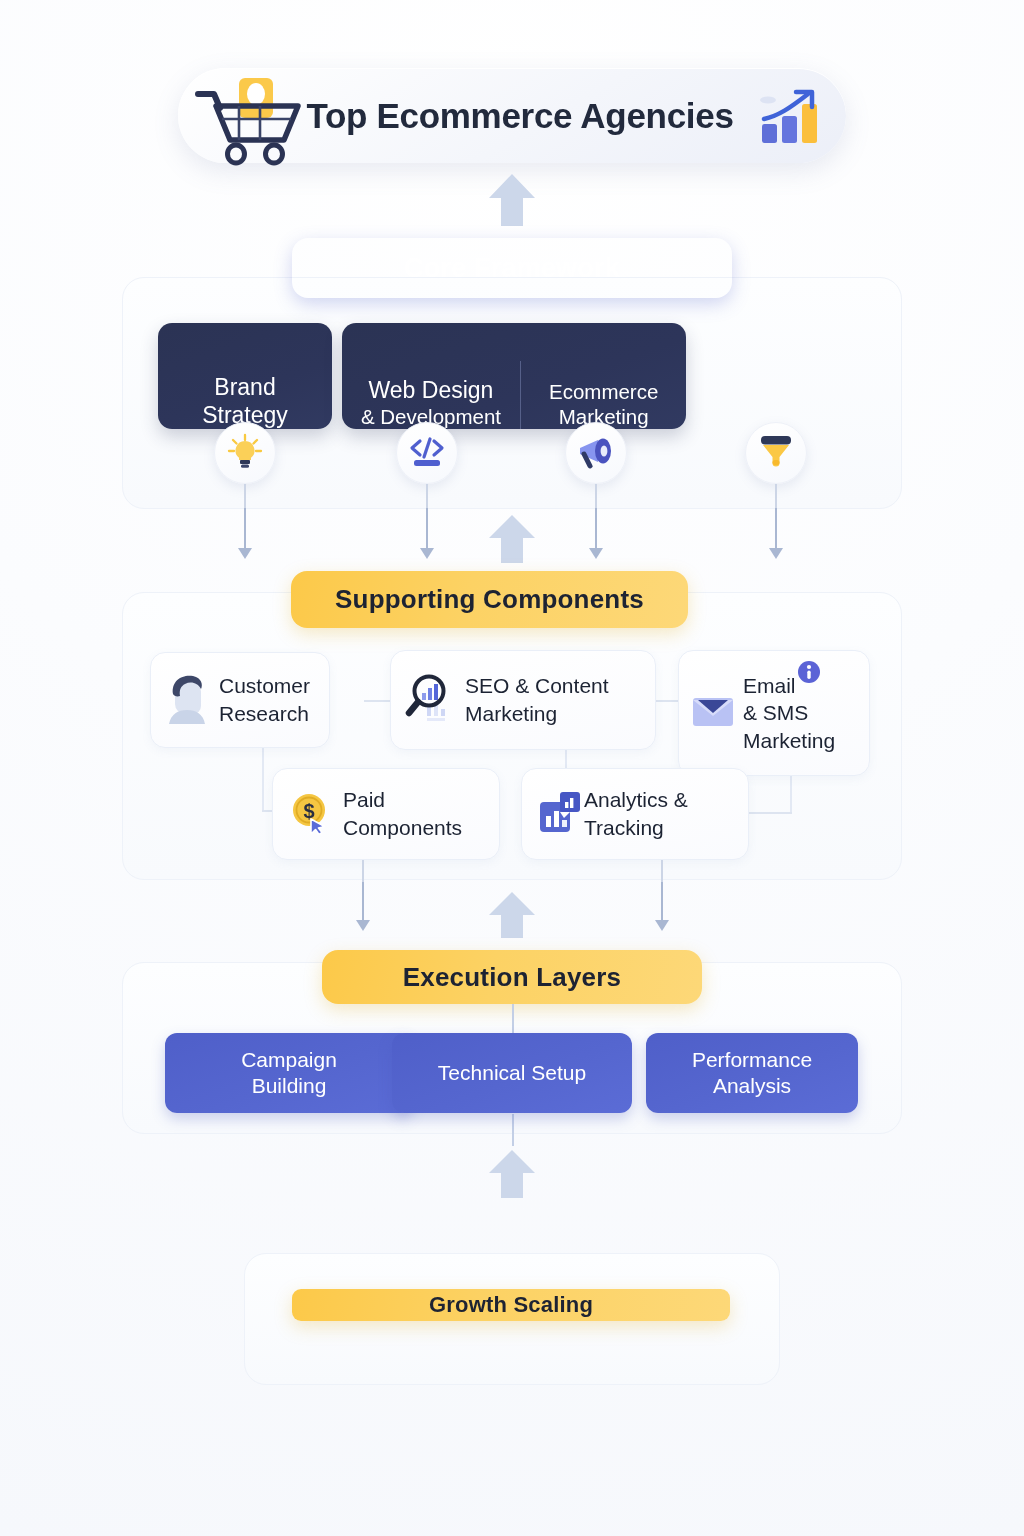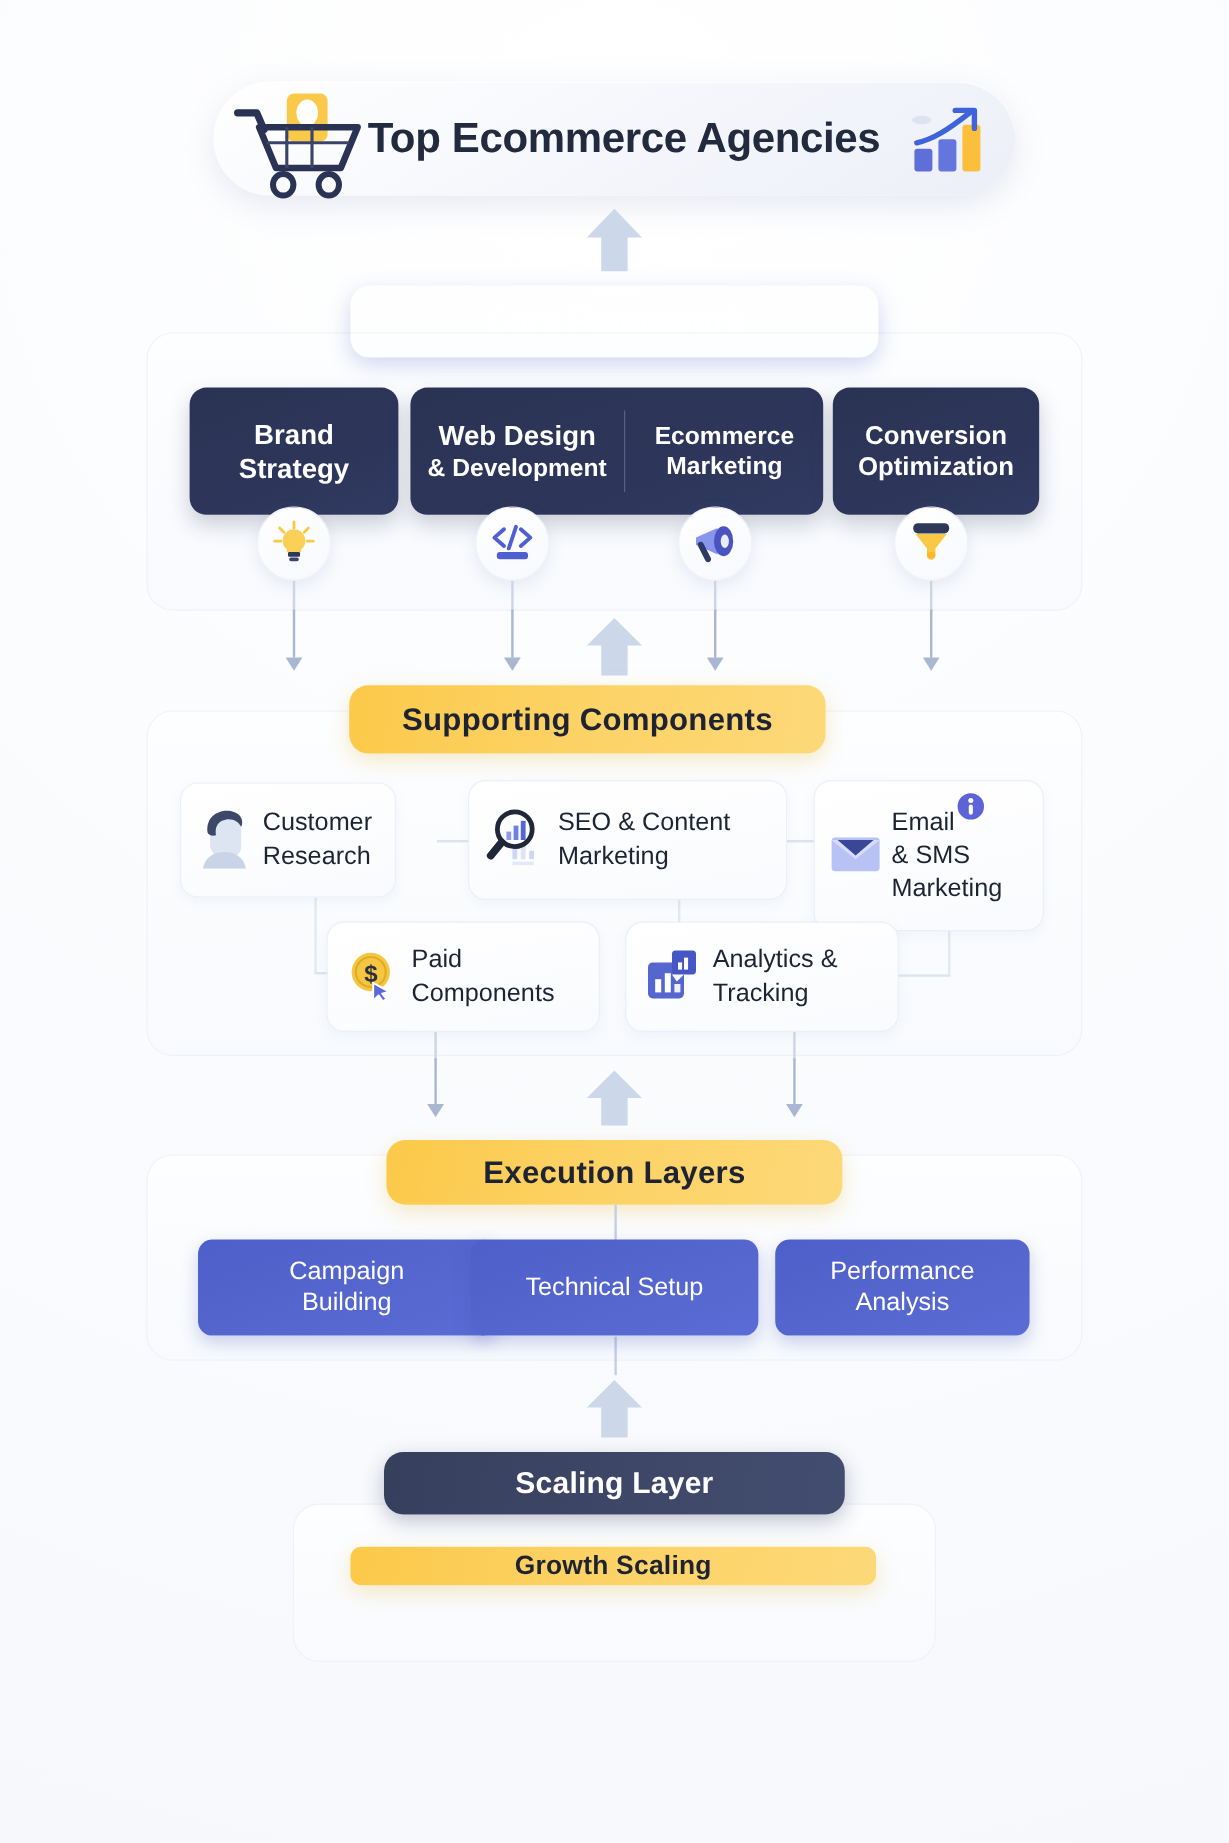--- a/index.html
+++ b/index.html
@@ -81,24 +81,24 @@
     padding-right: 6px;
   }
 
   
   .navy-card {
     position: absolute;
     background: linear-gradient(160deg, #2b3354 0%, #2d355a 60%, #313a61 100%);
     border-radius: 14px;
     color: #fff;
     display: flex;
-    align-items: center;
+    align-items: flex-end;
     justify-content: center;
     text-align: center;
-    font-weight: bold;
+    font-weight: normal;
     line-height: 1.22;
     box-shadow: 0 8px 18px rgba(40,50,85,.22);
   }
 
   .indigo-card {
     position: absolute;
     background: linear-gradient(160deg, #4f5fc9 0%, #5566cf 55%, #5b6cd6 100%);
     border-radius: 12px;
     color: #fff;
     display: flex;
@@ -211,26 +211,20 @@
     </div>
     <div style="width:1.4px; height:68px; background:#566089;"></div>
     <div style="flex:.92; display:flex; align-items:center; justify-content:center; font-size:20.5px; padding:0 6px;">
       <div>
         <div>Ecommerce</div>
         <div>Marketing</div>
       </div>
     </div>
   </div>
 
-  <div class="navy-card" style="left:694px; top:323px; width:172px; height:106px; font-size:21.5px;">
-    <div>
-      <div>Conversion</div>
-      <div>Optimization</div>
-    </div>
-  </div>
 
   <div class="icon-badge" style="left:214px; top:422px;">
     <span>
       <svg width="38" height="38" viewBox="0 0 38 38">
         <g stroke="#f9c93f" stroke-width="2.3" stroke-linecap="round">
           <line x1="19" y1="3" x2="19" y2="8"></line>
           <line x1="7" y1="8" x2="10.5" y2="11.5"></line>
           <line x1="31" y1="8" x2="27.5" y2="11.5"></line>
           <line x1="3" y1="19" x2="8" y2="19"></line>
           <line x1="35" y1="19" x2="30" y2="19"></line>
@@ -375,21 +369,21 @@
         <circle cx="20" cy="21" r="12.5" fill="none" stroke="#e0ac25" stroke-width="1.8"></circle>
         <text x="20" y="29" font-family="'Liberation Sans',sans-serif" font-size="20" font-weight="bold" fill="#2a2f42" text-anchor="middle">$</text>
         <path d="M22 30 L22 45 L26.5 40.5 L30 45.5 L33 43.5 L29.5 39 L35.5 37.5 Z" fill="#5a6bd8" stroke="#ffffff" stroke-width="1.6" stroke-linejoin="round"></path>
       </svg>
     </span>
     <span class="lbl">
       <span>Paid</span><br><span>Components</span>
     </span>
   </div>
 
-  <div class="white-card" style="left:521px; top:768px; width:228px; height:92px; padding-left:16px; gap:10px;">
+  <div class="white-card" style="left:521px; top:768px; width:228px; height:92px; padding-left:16px; ">
     <span>
       <svg width="46" height="44" viewBox="0 0 46 44">
         <rect x="2" y="12" width="30" height="30" rx="4" fill="#5566cf"></rect>
         <rect x="8" y="26" width="5" height="11" fill="#ffffff"></rect>
         <rect x="16" y="21" width="5" height="16" fill="#ffffff"></rect>
         <rect x="24" y="30" width="5" height="7" fill="#eef1fc"></rect>
         <rect x="22" y="2" width="20" height="20" rx="3" fill="#4656c4"></rect>
         <rect x="27" y="12" width="3.4" height="6" fill="#ffffff"></rect>
         <rect x="32" y="8" width="3.4" height="10" fill="#ffffff"></rect>
         <path d="M22 22 L32 22 L26 28 Z" fill="#ffffff"></path>
@@ -444,17 +438,16 @@
   </div>
 
   <div class="block-arrow" style="left:487px; top:1148px;">
     <svg width="50" height="52" viewBox="0 0 50 52">
       <path d="M25 2 L48 25 H36 V50 H14 V25 H2 Z" fill="#ccd7ea"></path>
     </svg>
   </div>
 
   <div class="section-shell" style="left:244px; top:1253px; width:536px; height:132px;"></div>
 
-  <div class="band band-navy" style="left:320px; top:1210px; width:384px; height:52px; font-size:25px;">Scaling Layer</div>
 
   <div class="band band-yellow" style="left:292px; top:1289px; width:438px; height:32px; font-size:22px; border-radius:9px;">Growth Scaling</div>
 
 </div>
 
 </body></html>

